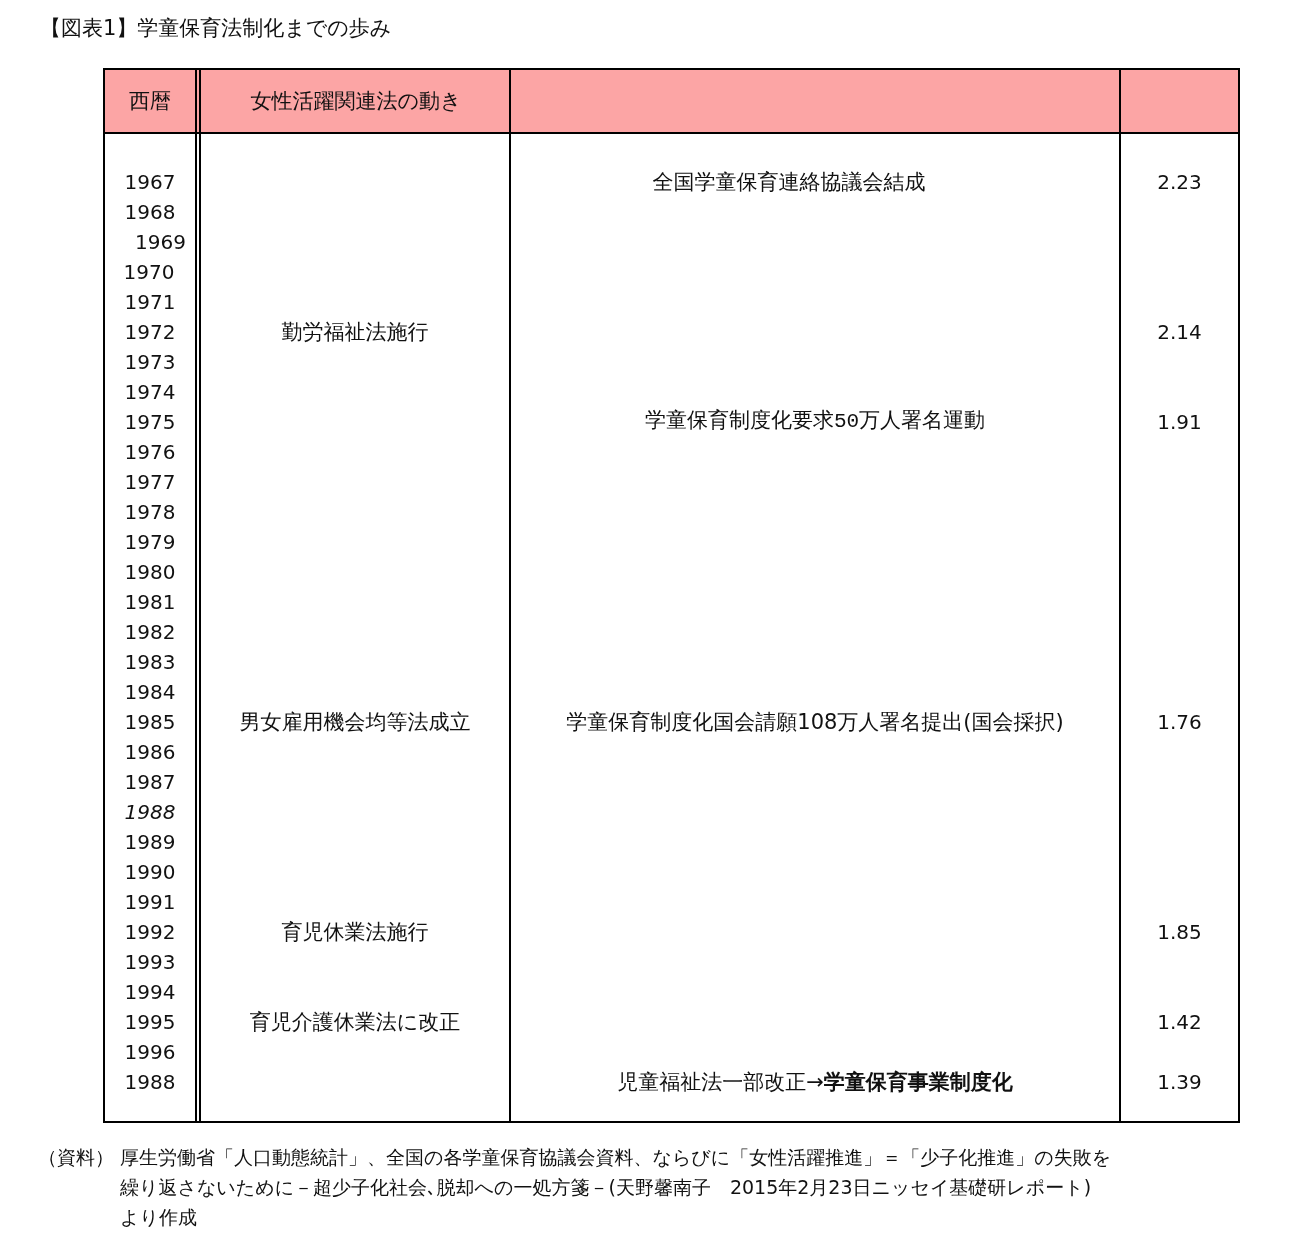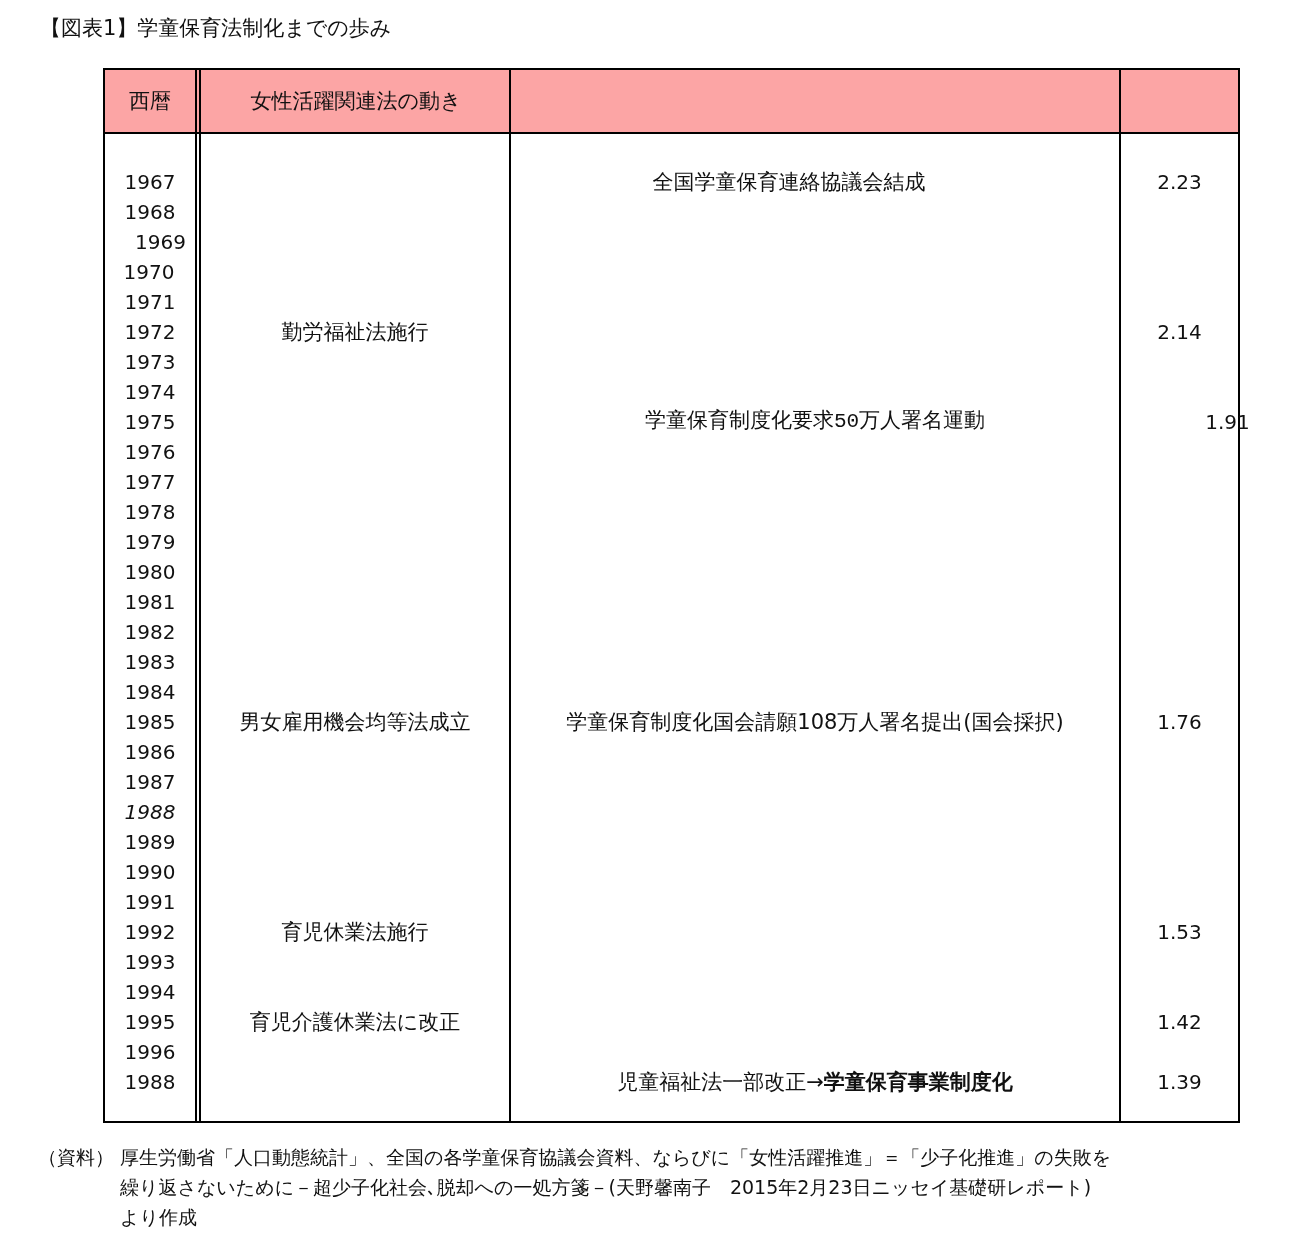--- a/index.html
+++ b/index.html
@@ -84,26 +84,26 @@
       <div class="cell year" style="left: 0px; width: 90px; top: 877px;">1993</div>
       <div class="cell year" style="left: 0px; width: 90px; top: 907px;">1994</div>
       <div class="cell year" style="left: 0px; width: 90px; top: 937px;">1995</div>
       <div class="cell year" style="left: 0px; width: 90px; top: 967px;">1996</div>
       <div class="cell year" style="left: 0px; width: 90px; top: 997px;">1988</div>
       <div class="cell" style="left: 406px; width: 556px; top: 97px;">全国学童保育連絡協議会結成</div>
       <div class="cell rate" style="left: 1016px; width: 117px; top: 97px;">2.23</div>
       <div class="cell" style="left: 96px; width: 308px; top: 247px;">勤労福祉法施行</div>
       <div class="cell rate" style="left: 1016px; width: 117px; top: 247px;">2.14</div>
       <div class="cell" style="left: 406px; width: 608px; top: 337px; font-family: Liberation Mono, monospace;">学童保育制度化要求50万人署名運動</div>
-      <div class="cell rate" style="left: 1016px; width: 117px; top: 337px; padding-left: 48px;">1.91</div>
+      <div class="cell rate" style="left: 1016px; width: 117px; top: 337px;">1.91</div>
       <div class="cell" style="left: 96px; width: 308px; top: 637px;">男女雇用機会均等法成立</div>
       <div class="cell" style="left: 406px; width: 608px; top: 637px;">学童保育制度化国会請願108万人署名提出(国会採択)</div>
       <div class="cell rate" style="left: 1016px; width: 117px; top: 637px;">1.76</div>
       <div class="cell" style="left: 96px; width: 308px; top: 847px;">育児休業法施行</div>
-      <div class="cell rate" style="left: 1016px; width: 117px; top: 847px;">1.53</div>
+      <div class="cell rate" style="left: 1016px; width: 117px; top: 847px;">1.85</div>
       <div class="cell" style="left: 96px; width: 308px; top: 937px;">育児介護休業法に改正</div>
       <div class="cell rate" style="left: 1016px; width: 117px; top: 937px;">1.42</div>
       <div class="cell" style="left: 406px; width: 608px; top: 997px;"><span>児童福祉法一部改正→</span><span class="bold">学童保育事業制度化</span></div>
       <div class="cell rate" style="left: 1016px; width: 117px; top: 997px;">1.39</div>
     </div>
 </div>
 
 <div class="source">
   <span class="label">（資料）</span>
   <span class="line" style="top:0;">厚生労働省「人口動態統計」、全国の各学童保育協議会資料、ならびに「女性活躍推進」＝「少子化推進」の失敗を</span>

